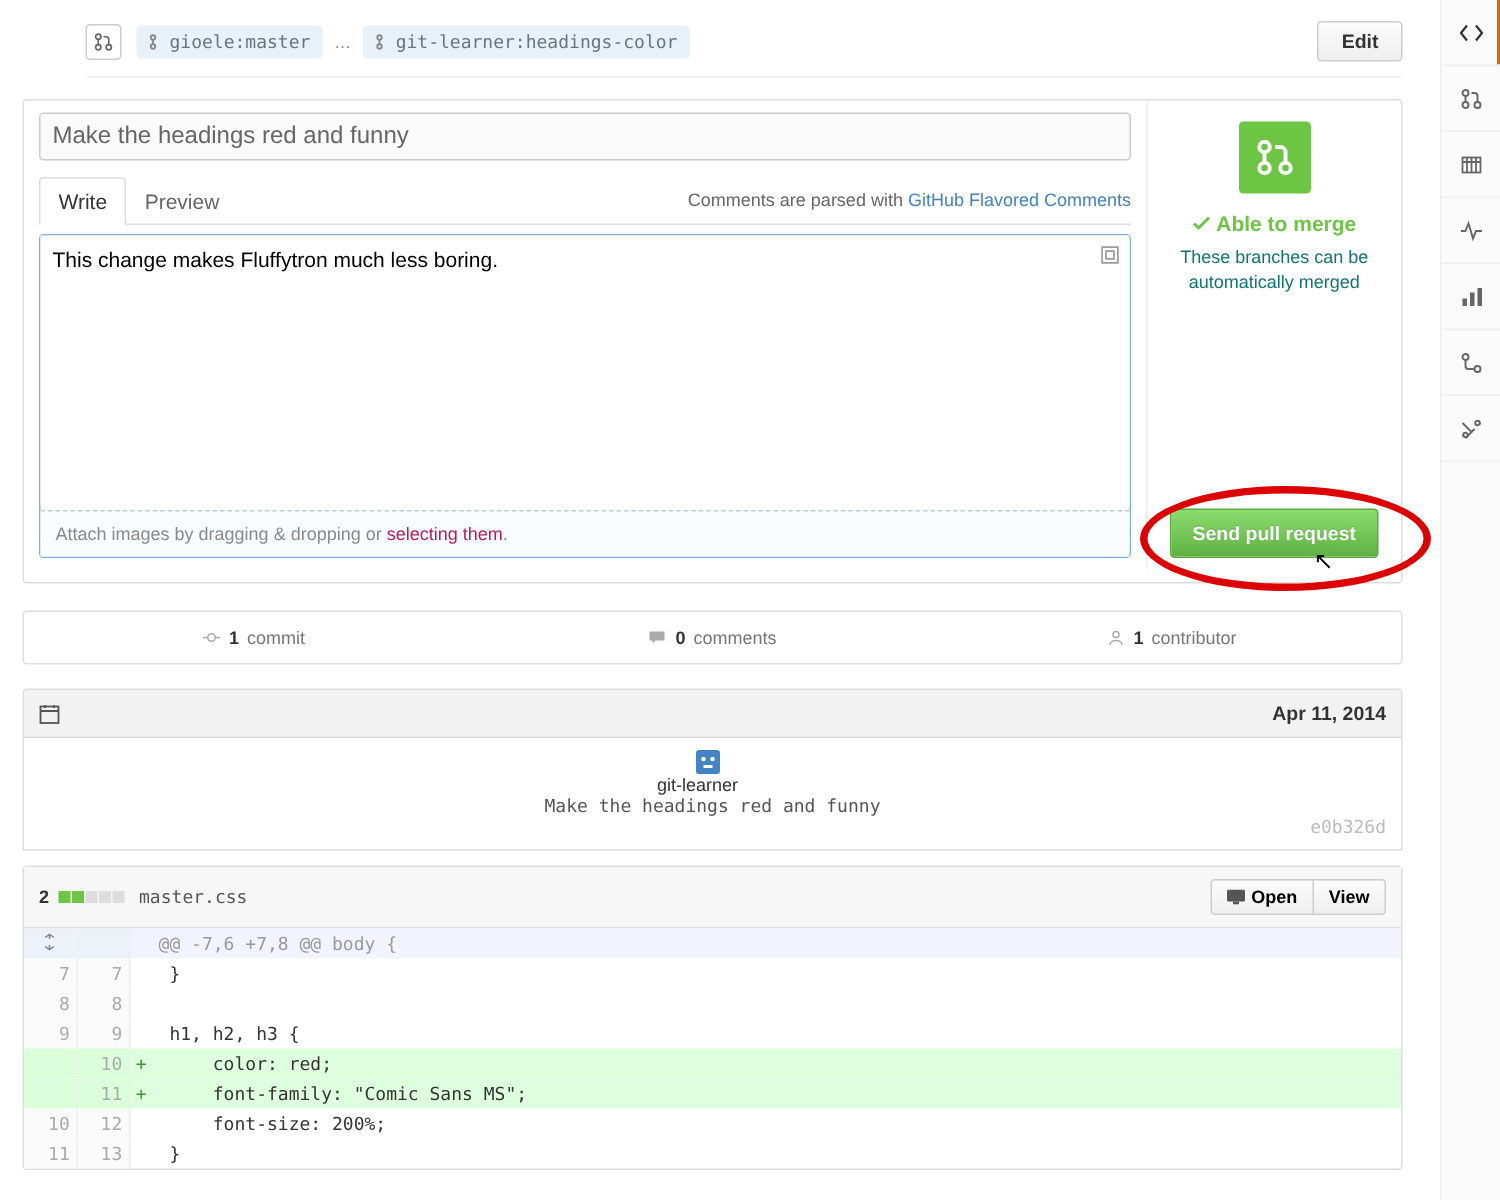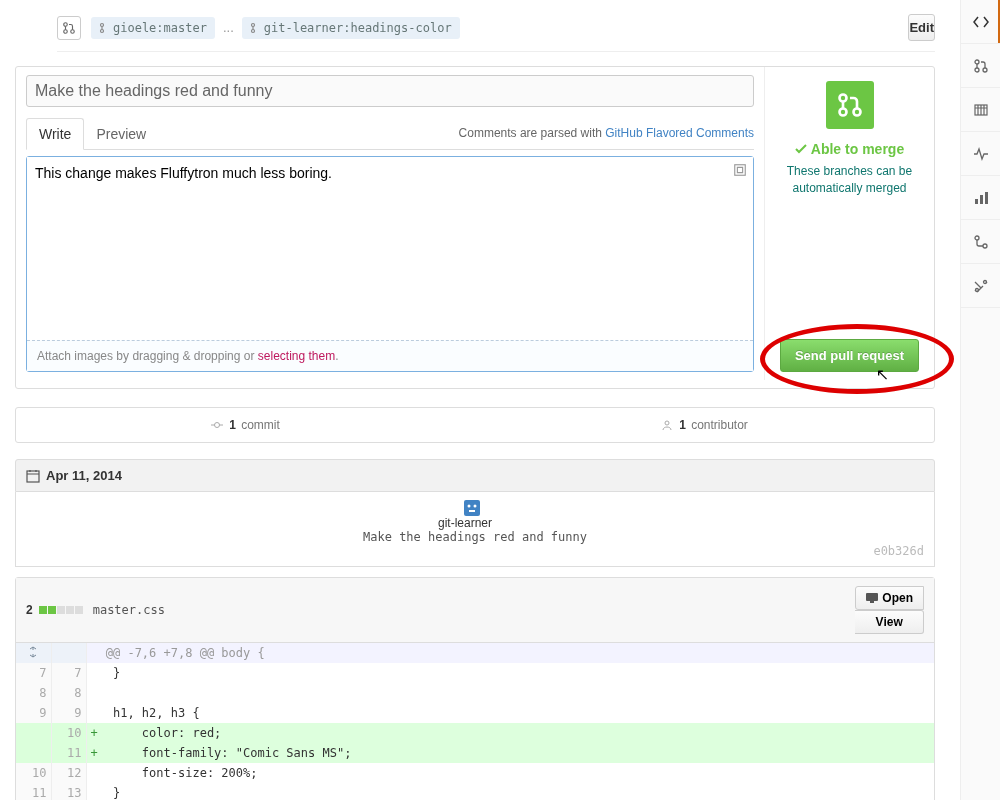--- a/index.html
+++ b/index.html
@@ -11,21 +11,21 @@
 .rnav { position: absolute; right: 0; top: 0; width: 40px; height: 800px; border-left: 1px solid #eee; background: #fafafa; }
 .rnav-item { width: 40px; height: 44px; display: flex; align-items: center; justify-content: center; color: #666; border-bottom: 1px solid #eee; }
 .rnav-item.active { box-shadow: inset -3px 0 0 #d26911; color: #333; }
 
 
 .branch-bar { display: flex; align-items: center; padding: 14px 0 10px; border-bottom: 1px solid #eee; margin-left: 42px; }
 .compare-icon { width: 24px; height: 24px; border: 1px solid #ccc; border-radius: 3px; display: flex; align-items: center; justify-content: center; color: #666; margin-right: 10px; }
 .branch-chip { background: #e8f0f8; color: #677; padding: 4px 8px; border-radius: 3px; font-family: Consolas, monospace; font-size: 12px; display: inline-flex; align-items: center; gap: 4px; }
 .branch-chip svg { color: #888; }
 .dots { color: #999; margin: 0 8px; }
-.edit-btn { margin-left: auto; padding: 5px 0; border: 1px solid #ccc; border-radius: 3px; background: linear-gradient(#fcfcfc,#eee); font-weight: bold; color: #333; font-size: 13px; cursor: pointer; }
+.edit-btn { margin-left: auto; padding: 5px 15px; border: 1px solid #ccc; border-radius: 3px; background: linear-gradient(#fcfcfc,#eee); font-weight: bold; color: #333; font-size: 13px; cursor: pointer; }
 
 
 .form-area { display: flex; margin-top: 14px; border: 1px solid #ddd; border-radius: 3px; padding-bottom: 8px; }
 .form-left { flex: 1; padding: 8px 10px; }
 .form-right { width: 170px; padding: 8px; border-left: 1px solid #eee; text-align: center; display: flex; flex-direction: column; align-items: center; }
 .title-input { width: 100%; padding: 6px 8px; font-size: 16px; color: #666; border: 1px solid #ccc; border-radius: 3px; background: #fafafa; }
 .tabs-row { display: flex; align-items: center; margin-top: 10px; border-bottom: 1px solid #ddd; }
 .tab { padding: 7px 12px; font-size: 14px; color: #666; cursor: pointer; position: relative; top: 1px; }
 .tab.active { border: 1px solid #ddd; border-bottom: 1px solid #fff; border-radius: 3px 3px 0 0; background: #fff; color: #333; }
 .markdown-note { margin-left: auto; font-size: 12px; color: #666; }
@@ -43,41 +43,41 @@
 .send-btn { background: linear-gradient(#8add6d,#60b044); color: #fff; font-weight: bold; border: 1px solid #5ca941; border-radius: 3px; padding: 8px 14px; font-size: 13px; cursor: pointer; text-shadow: 0 -1px 0 rgba(0,0,0,.2); }
 .highlight-oval { position: absolute; width: 194px; height: 70px; border: 5px solid #d00; border-radius: 50%; left: -20px; top: 125px; pointer-events: none; }
 .cursor { position: absolute; bottom: -12px; right: 30px; font-size: 16px; color: #000; }
 
 
 .stats-row { display: flex; border: 1px solid #ddd; border-radius: 3px; margin-top: 18px; }
 .stat { flex: 1; text-align: center; padding: 10px 0; font-size: 12px; color: #767676; display: flex; align-items: center; justify-content: center; gap: 4px; }
 .stat b { color: #333; margin: 0 2px; }
 
 
-.date-bar { margin-top: 16px; background: #f2f2f2; border: 1px solid #ddd; border-radius: 3px 3px 0 0; padding: 8px 10px; font-weight: bold; font-size: 13px; display: flex; align-items: center; gap: 6px; color: #333; }
+.date-bar { margin-top: 16px; background: #f2f2f2; border: 1px solid #ddd; border-radius: 3px 3px 0 0; padding: 8px 10px; font-weight: bold; font-size: 13px; display: flex; align-items: center; gap: 6px; color: #333; justify-content: space-between; }
 .commit-row { display: flex; align-items: center; border: 1px solid #ddd; border-top: none; padding: 8px 10px; font-size: 12px; flex-direction: column; }
 .avatar-icon { width: 16px; height: 16px; margin-right: 6px; color: #4183c4; }
 .commit-user { color: #333; margin-right: 20px; }
 .commit-msg { font-family: Consolas, monospace; color: #555; }
 .commit-sha { margin-left: auto; font-family: Consolas, monospace; color: #bbb; }
 
 .diff-summary { display: flex; align-items: center; margin-top: 16px; font-size: 13px; color: #666; }
 .diff-summary b { color: #333; }
 .diff-stats-btn { margin-left: auto; border: 1px solid #ccc; border-radius: 3px; padding: 5px 10px; font-weight: bold; background: linear-gradient(#fcfcfc,#eee); font-size: 13px; cursor: pointer; }
 
 
 .file-panel { margin-top: 10px; border: 1px solid #ddd; border-radius: 3px; }
 .file-header { display: flex; align-items: center; padding: 8px 10px; background: #f7f7f7; border-bottom: 1px solid #ddd; }
 .addcount { font-weight: bold; color: #333; margin-right: 6px; font-size: 12px; }
 .diffsquares { display: flex; gap: 1px; margin-right: 10px; }
 .sq { width: 8px; height: 8px; }
 .sq.g { background: #6cc644; }
 .sq.e { background: #ddd; }
 .filename { font-family: Consolas, monospace; font-size: 12px; color: #555; }
-.file-actions { margin-left: auto; display: flex; flex-direction: column; }
+.file-actions { margin-left: auto; display: flex; }
 .file-btn { border: 1px solid #ccc; padding: 4px 10px; font-size: 12px; font-weight: bold; background: linear-gradient(#fcfcfc,#eee); cursor: pointer; }
 .file-btn:first-child { border-radius: 3px 0 0 3px; display: flex; align-items: center; gap: 4px; }
 .file-btn:last-child { border-radius: 0 3px 3px 0; border-left: none; }
 
 
 .diff-table { width: 100%; border-collapse: collapse; font-family: Consolas, monospace; font-size: 12px; }
 .diff-table td { padding: 0 4px; height: 20px; vertical-align: middle; }
 .ln { width: 35px; text-align: right; color: #aaa; background: #fafafa; border-right: 1px solid #eee; user-select: none; }
 .hunk td { background: #f3f3ff; color: #999; }
 .hunk .ln { background: #edf2f9; text-align: center; }
@@ -217,20 +217,26 @@
   </div>
 </div>
 
 <div class="stats-row">
   <div class="stat">
     <svg width="12" height="12" viewBox="0 0 12 12" fill="none" stroke="#aaa">
             <circle cx="6" cy="6" r="2.5"></circle>
             <path d="M0 6h3.5M8.5 6H12"></path>
           </svg>
     <span><b>1</b> <span>commit</span></span>
+  </div>
+  <div class="stat">
+    <svg width="12" height="12" viewBox="0 0 12 12" fill="#aaa">
+            <path d="M1 2h10v6H5l-2 2V8H1z"></path>
+          </svg>
+    <span><b>0</b> <span>comments</span></span>
   </div>
   <div class="stat">
     <svg width="12" height="12" viewBox="0 0 12 12" fill="none" stroke="#aaa">
             <circle cx="6" cy="4" r="2"></circle>
             <path d="M2 11c0-2 2-3 4-3s4 1 4 3"></path>
           </svg>
     <span><b>1</b> <span>contributor</span></span>
   </div>
 </div>
 

